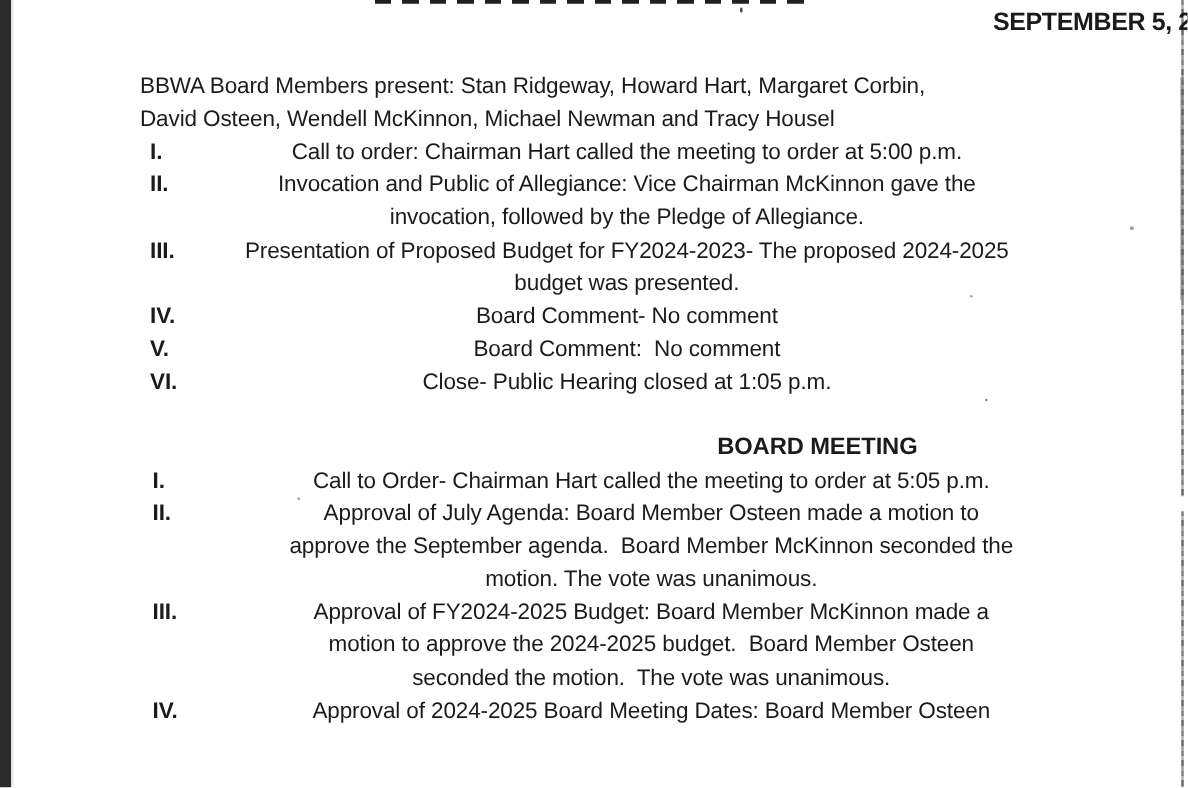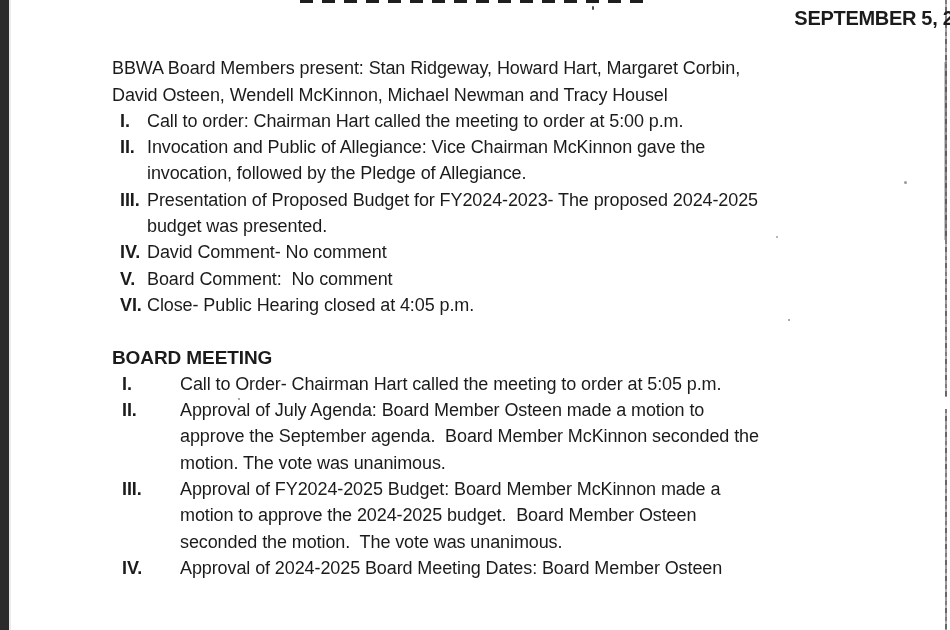--- a/index.html
+++ b/index.html
@@ -21,24 +21,24 @@
     font-size: 20px; letter-spacing: -0.3px; padding-left: 36px;
   }
   .intro { margin: 24px 0 0 112px; width: 712px; }
   .intro p { margin: 0; white-space: pre-wrap; }
   .lead { font-weight: normal; }
   .list1 { margin-left: 120px; width: 736px; }
   .list2 { margin-left: 122px; width: 740px; }
   .row { display: flex; align-items: flex-start; }
   .num  { flex: 0 0 27px; font-weight: bold; }
   .num2 { flex: 0 0 58px; font-weight: bold; }
-  .itm  { flex: 1 1 auto; white-space: pre-wrap; }
+  .itm  { flex: 1 1 auto; white-space: pre-wrap; text-align: center; }
   .heading2 {
     margin: 26.3px 0 0 112px; width: 622px;
-    text-align: left; font-weight: bold; font-size: 19px;
+    text-align: right; font-weight: bold; font-size: 19px;
   }
   
   .edge-left {
     position: absolute; left: 0; top: 0; width: 9px; height: 630px;
     background: #2b2b2b;
   }
   .edge-left-hl {
     position: absolute; left: 9px; top: 0; width: 2px; height: 630px;
     background: #ebebeb;
   }
@@ -99,29 +99,29 @@
       <span class="itm"><span class="lead">Invocation and Public of Allegiance:</span><span> Vice Chairman McKinnon gave the
 invocation, followed by the Pledge of Allegiance.</span></span>
     </div>
     <div class="row">
       <span class="num">III.</span>
       <span class="itm"><span class="lead">Presentation of Proposed Budget for FY2024-2023-</span><span> The proposed 2024-2025
 budget was presented.</span></span>
     </div>
     <div class="row">
       <span class="num">IV.</span>
-      <span class="itm"><span class="lead">David Comment-</span><span> No comment</span></span>
+      <span class="itm"><span class="lead">Board Comment-</span><span> No comment</span></span>
     </div>
     <div class="row">
       <span class="num">V.</span>
       <span class="itm"><span class="lead">Board Comment:</span><span>  No comment</span></span>
     </div>
     <div class="row">
       <span class="num">VI.</span>
-      <span class="itm"><span class="lead">Close-</span><span> Public Hearing closed at 4:05 p.m.</span></span>
+      <span class="itm"><span class="lead">Close-</span><span> Public Hearing closed at 1:05 p.m.</span></span>
     </div>
   </div>
 
   <div class="heading2">BOARD MEETING</div>
 
   <div class="list2">
     <div class="row">
       <span class="num2">I.</span>
       <span class="itm"><span class="lead">Call to Order-</span><span> Chairman Hart called the meeting to order at 5:05 p.m.</span></span>
     </div>

